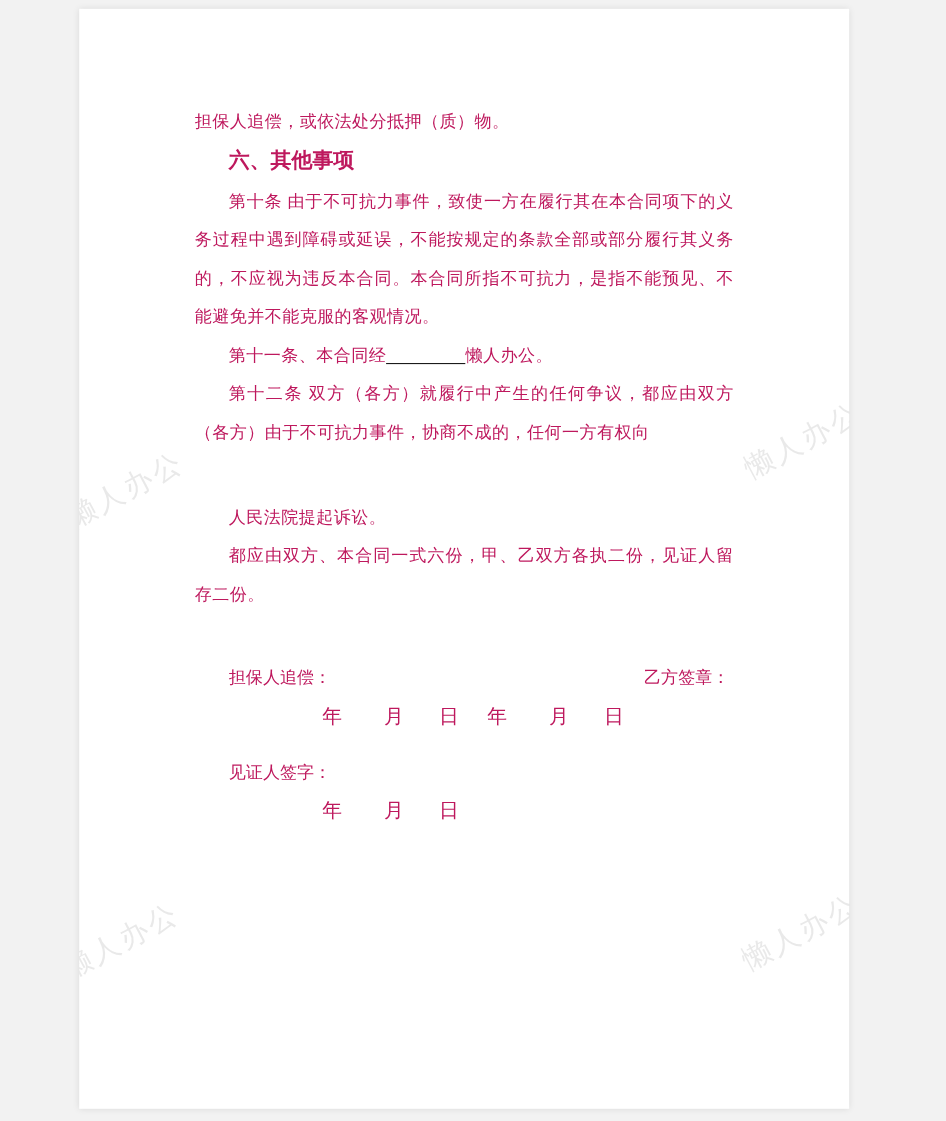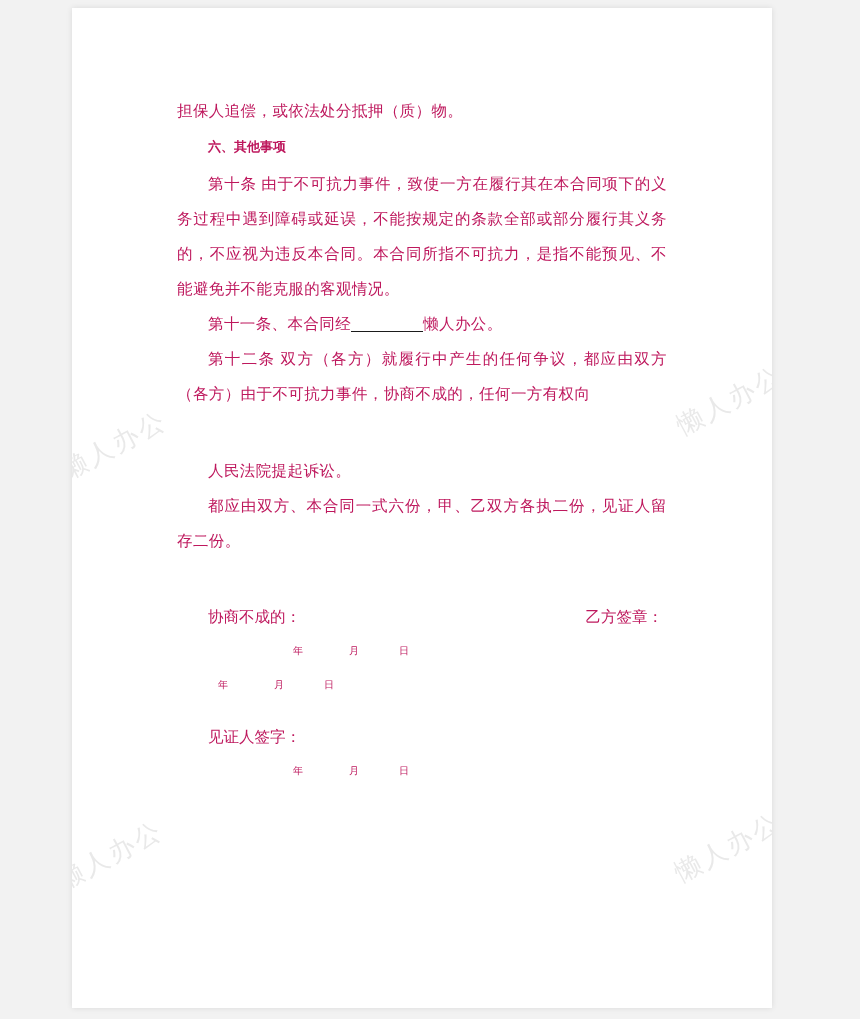--- a/index.html
+++ b/index.html
@@ -40,21 +40,21 @@
     font-size: 15.5px;
     line-height: 35px;
     letter-spacing: 0.4px;
     text-align: justify;
     margin: 0;
   }
   .indent {
     text-indent: 31px;
   }
   .heading {
-    font-size: 13px;
+    font-size: 19px;
     line-height: 38px;
     font-weight: bold;
     text-indent: 31px;
     margin: 0;
   }
   .gap-small { height: 18px; }
   .gap-large { height: 42px; }
   .blankline {
     display: inline-block;
     border-bottom: 1px solid #1b1b1b;
@@ -64,24 +64,23 @@
   .sig-row {
     display: flex;
     font-size: 15.5px;
     line-height: 34px;
     padding-left: 31px;
   }
   .sig-left { width: 225px; }
   .sig-right { width: 230px; text-align: right; }
   .date-row {
     display: flex;
-    font-size: 10px;
+    font-size: 18px;
     line-height: 34px;
     padding-left: 31px;
-    flex-direction: column;
   }
   .date-left {
     width: 225px;
     padding-left: 85px;
     box-sizing: border-box;
   }
   .date-right {
     width: 230px;
     padding-left: 10px;
     box-sizing: border-box;
@@ -131,21 +130,21 @@
 
       <div class="gap-large"></div>
 
       <p class="para indent">人民法院提起诉讼。</p>
 
       <p class="para indent">都应由双方、本合同一式六份，甲、乙双方各执二份，见证人留存二份。</p>
 
       <div class="gap-large"></div>
 
       <div class="sig-row">
-        <div class="sig-left">协商不成的：</div>
+        <div class="sig-left">担保人追偿：</div>
         <div class="sig-right">乙方签章：</div>
       </div>
 
       <div class="date-row">
         <div class="date-left date-cell">
           <span class="d1">年</span><span class="d2">月</span><span>日</span>
         </div>
         <div class="date-right date-cell">
           <span class="d1">年</span><span class="d2">月</span><span>日</span>
         </div>

